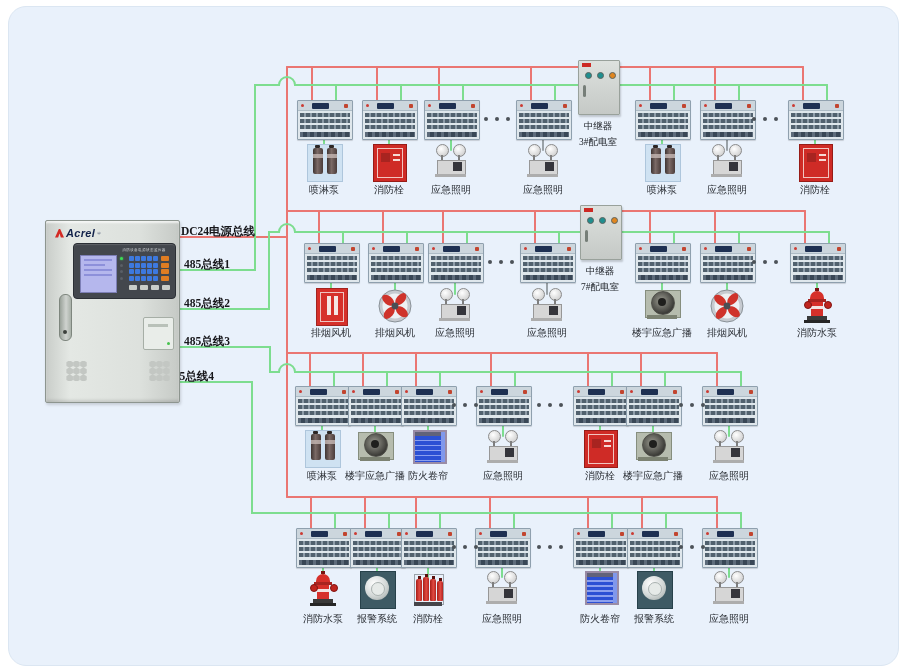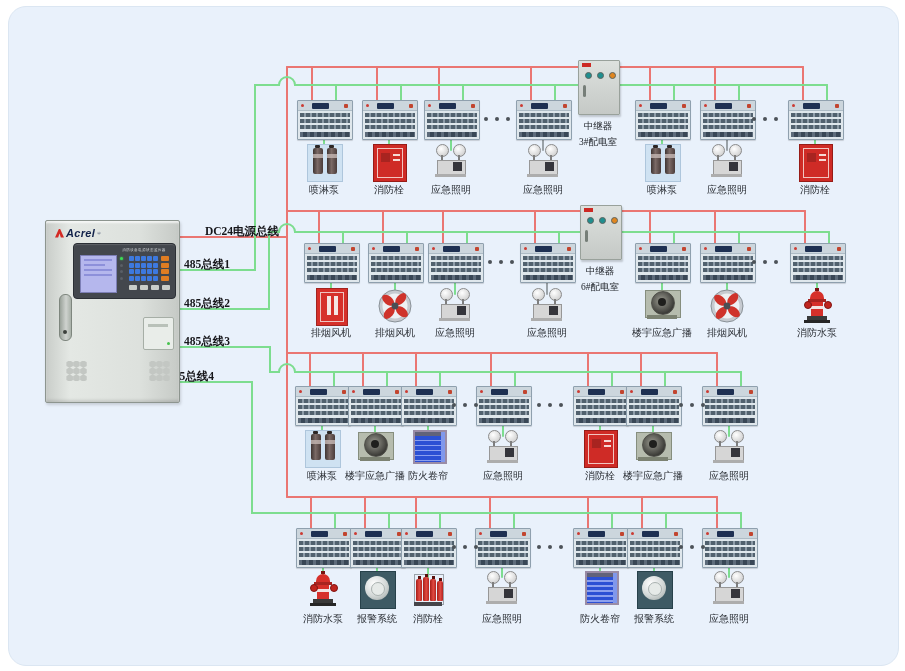--- a/index.html
+++ b/index.html
@@ -288,21 +288,21 @@
           <i></i>
           <i></i>
           <i></i>
         </div>
     </div>
     <div class="printer"></div>
     <div class="handle"></div>
     <div class="vent" style="left:17px;top:140px;">⬢⬢⬢<br>⬢⬢⬢<br>⬢⬢⬢</div>
     <div class="vent" style="left:100px;top:140px;">⬢⬢⬢<br>⬢⬢⬢<br>⬢⬢⬢</div>
   </div>
-<div class="bus-label" style="left: 181px; top: 224px; padding-left: 24px;">DC24电源总线</div>
+<div class="bus-label" style="left: 181px; top: 224px;">DC24电源总线</div>
     <div class="bus-label" style="left: 184px; top: 257px;">485总线1</div>
     <div class="bus-label" style="left: 184px; top: 296px;">485总线2</div>
     <div class="bus-label" style="left: 184px; top: 334px; text-align: right;">485总线3</div>
     <div class="bus-label" style="left: 168px; top: 369px;">485总线4</div>
     <div class="module" style="left: 297px; top: 100px;">
       <div class="m-top">
         <i class="m-led"></i>
         <i class="m-scr"></i>
         <i class="m-dot"></i>
       </div>
@@ -660,21 +660,21 @@
     <div class="cabinet" style="left: 580px; top: 205px;">
       <span class="cab-chip"></span>
       <div class="cab-dots">
         <i></i>
         <i></i>
         <i></i>
       </div>
       <span class="cab-handle"></span>
     </div>
     <div class="cab-label" style="left: 560px; top: 265px;">中继器</div>
-    <div class="cab-label" style="left: 560px; top: 281px;">6#配电室</div>
+    <div class="cab-label" style="left: 560px; top: 281px;">7#配电室</div>
     <div class="module" style="left: 295px; top: 386px;">
       <div class="m-top">
         <i class="m-led"></i>
         <i class="m-scr"></i>
         <i class="m-dot"></i>
       </div>
       <div class="m-stripes">
         <i></i>
         <i></i>
         <i></i>

